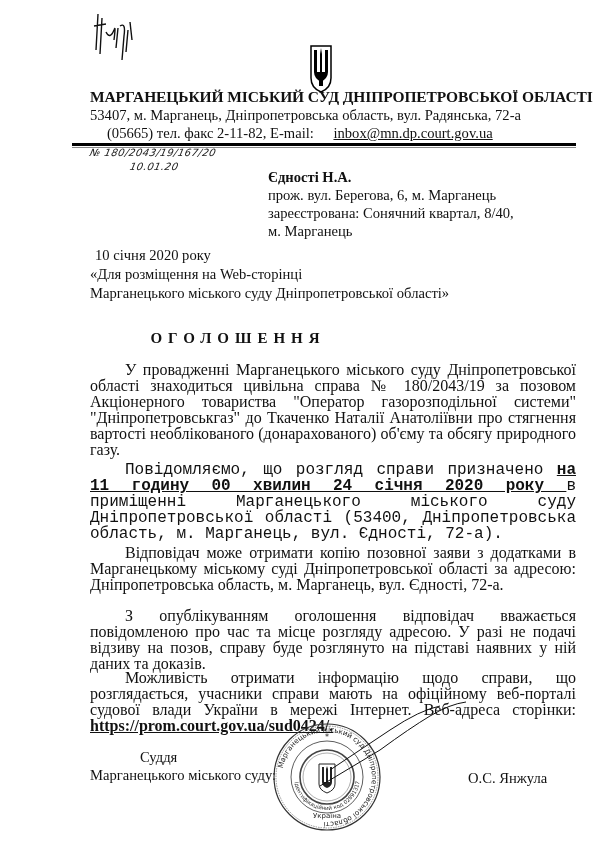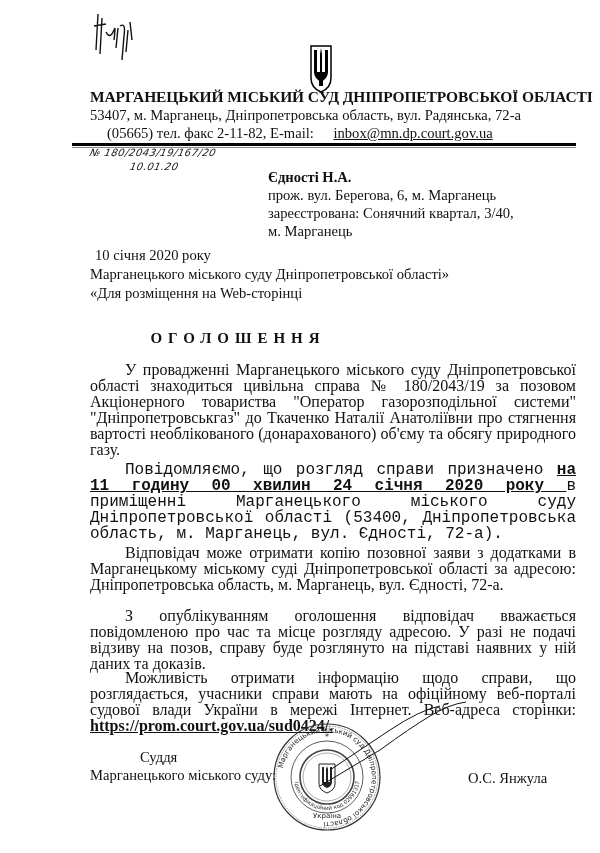--- a/index.html
+++ b/index.html
@@ -64,28 +64,28 @@
 </div>
 <div class="abs header-rule"></div>
 <div class="abs header-rule2"></div>
 
 <div class="abs handwritten reg-number">№ 180/2043/19/167/20</div>
 <div class="abs handwritten reg-date">10.01.20</div>
 
 <div class="abs recipient">
   <div class="name">Єдності Н.А.</div>
   <div>прож. вул. Берегова, 6, м. Марганець</div>
-  <div>зареєстрована: Сонячний квартал, 3/40,</div>
+  <div>зареєстрована: Сонячний квартал, 8/40,</div>
   <div>м. Марганець</div>
 </div>
 
 <div class="abs letter-date">10 січня 2020 року</div>
 <div class="abs purpose">
+  <div>«Для розміщення на Web-сторінці</div>
   <div>Марганецького міського суду Дніпропетровської області»</div>
-  <div>«Для розміщення на Web-сторінці</div>
 </div>
 
 <div class="abs notice-title">ОГОЛОШЕННЯ</div>
 
 <div class="abs para p1">У провадженні Марганецького міського суду Дніпропетровської області знаходиться цивільна справа № 180/2043/19 за позовом Акціонерного товариства "Оператор газорозподільної системи"  "Дніпропетровськгаз" до Ткаченко Наталії Анатоліївни про стягнення вартості необлікованого (донарахованого) об'єму та обсягу природного газу.</div>
 
 <div class="abs para p2">
   <span>Повідомляємо, що розгляд справи призначено </span><span class="hl">на 11 годину 00 хвилин 24 січня 2020 року </span><span>в приміщенні Марганецького міського суду Дніпропетровської області (53400, Дніпропетровська область, м. Марганець, вул. Єдності, 72-а).</span>
 </div>
 

